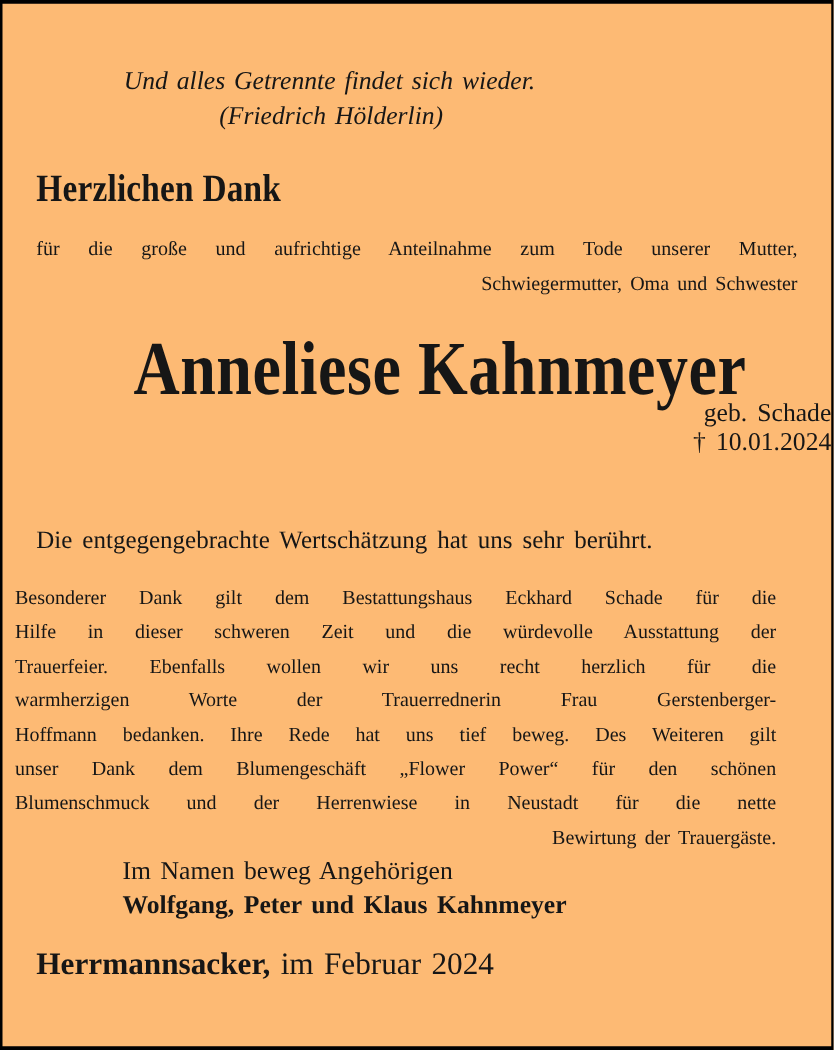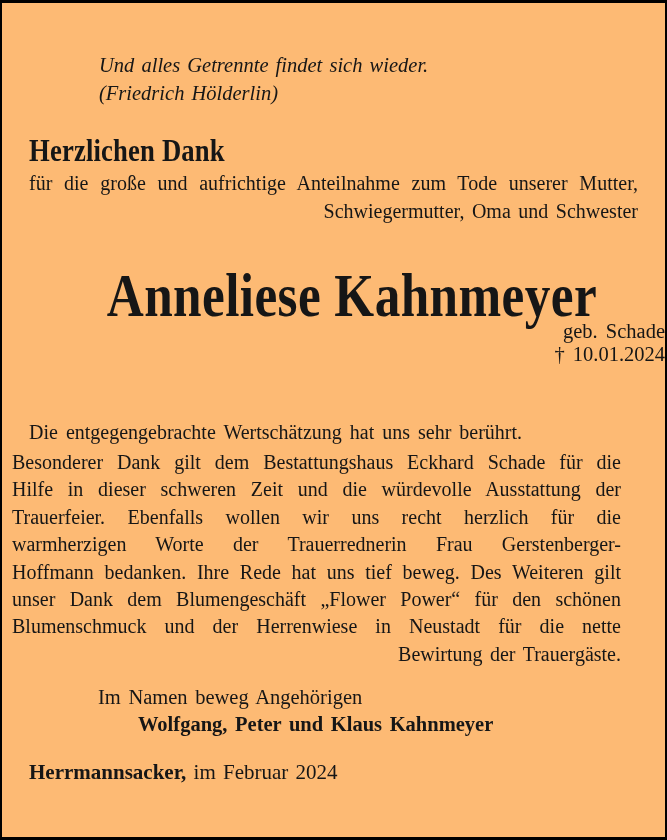--- a/index.html
+++ b/index.html
@@ -24,38 +24,39 @@
   .abs { position: absolute; }
 
   
   .quote {
     left: 97px; top: 48px; width: 336px;
     font-style: italic;
     font-size: 20.5px;
     line-height: 28px;
     word-spacing: 2px;
   }
-  .quote .attribution { text-align: left; padding-right: 4px; font-style: italic; }
+  .quote .attribution { text-align: center; padding-right: 4px; font-style: italic; }
 
   
   .thanks-heading {
     left: 27px; top: 131px;
     font-size: 31px;
     font-weight: bold;
     line-height: 34px;
     transform: scaleX(0.86);
     transform-origin: left center;
     white-space: nowrap;
     letter-spacing: 0.2px;
   }
 
   
   .bodytext {
-    font-size: 20px;
+    font-size: 16px;
     line-height: 27.5px;
+    margin-top: 16px;
   }
   .intro { left: 27px; top: 167px; width: 609px; }
   .ack   { left: 10px; top: 446px; width: 609px; line-height: 27.4px; }
 
   .jline { text-align: justify; text-align-last: justify; }
   .lline { text-align: right; word-spacing: 2.5px; }
 
   
   .name-line {
     left: 0; top: 262px; width: 100%;
@@ -88,26 +89,26 @@
     font-family: Liberation Serif, serif;
   }
 
   
   .closing {
     left: 96px; top: 681px;
     font-size: 20.5px;
     line-height: 26.5px;
     word-spacing: 2.5px;
   }
-  .closing .family { font-weight: bold; margin-left: 40px; }
+  .closing .family { font-weight: bold; }
 
   
   .dateline {
     left: 27px; top: 756px;
-    font-size: 21px;
+    font-size: 25px;
     line-height: 26px;
     word-spacing: 2px;
   }
   .dateline .place { font-weight: bold; }
 </style>
 </head>
 <body>
 
 <div class="page">
 

